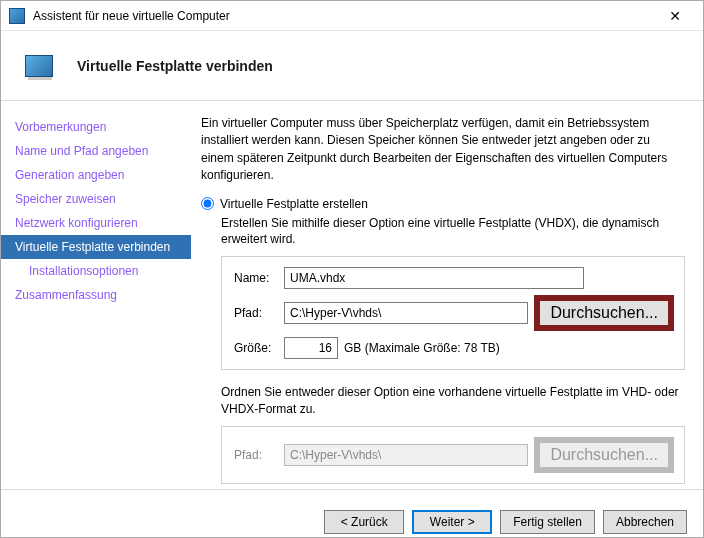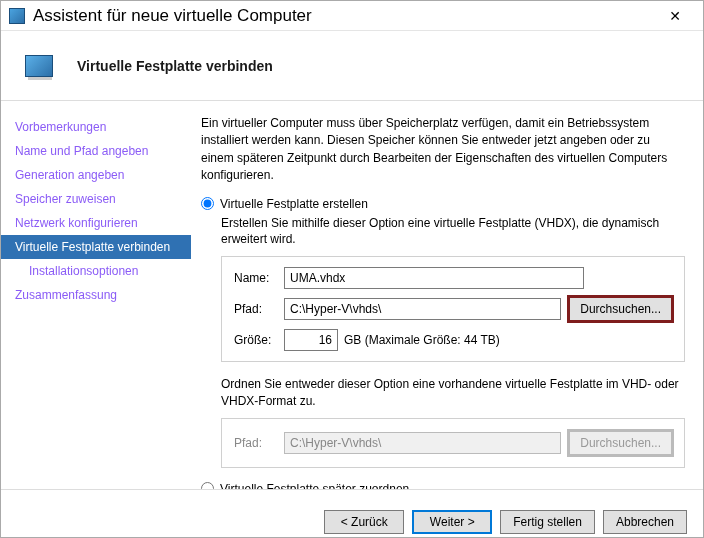--- a/index.html
+++ b/index.html
@@ -1,19 +1,19 @@
 <!DOCTYPE html>
 <html><head>
 <meta charset="utf-8">
 <style>
 * { box-sizing: border-box; margin: 0; padding: 0; }
 body { font-family: "Segoe UI", Tahoma, sans-serif; font-size: 12px; background: #fff; color: #000; width: 704px; height: 538px; overflow: hidden; border: 1px solid #aaa; }
 .titlebar { height: 30px; display: flex; align-items: center; padding: 0 8px; border-bottom: 1px solid #e5e5e5; }
 .titlebar-icon { width: 16px; height: 16px; background: linear-gradient(135deg,#4aa3df,#2c6fa8); border: 1px solid #1a4d7a; margin-right: 8px; }
-.titlebar-text { flex: 1; font-size: 17px; }
+.titlebar-text { flex: 1; font-size: 12px; }
 .titlebar-close { width: 40px; height: 28px; display: flex; align-items: center; justify-content: center; font-size: 14px; cursor: pointer; }
 .header { height: 70px; display: flex; align-items: center; padding: 0 24px; background: #fff; border-bottom: 1px solid #ddd; }
 .header-icon { width: 28px; height: 22px; background: linear-gradient(135deg,#5bb0e8,#2c6fa8); border: 1px solid #1a4d7a; margin-right: 24px; position:relative; }
 .header-icon::after{content:"";position:absolute;bottom:-4px;left:2px;width:24px;height:3px;background:#ccc;}
 .header-title { font-size: 14px; font-weight: 600; color: #1a1a1a; }
 .body { display: flex; height: 388px; }
 .sidebar { width: 190px; padding: 14px 0; }
 .sidebar-item { padding: 5px 14px; font-size: 12px; color: #8b5cf6; cursor: pointer; white-space: nowrap; }
 .sidebar-item.selected { background: #2f71b3; color: #fff; }
 .sidebar-item.indent { padding-left: 28px; }
@@ -23,21 +23,21 @@
 .radio-row input[type=radio] { margin-right: 6px; }
 .option-desc { font-size: 12px; line-height: 1.4; margin: 0 0 8px 20px; }
 .form-box { border: 1px solid #d0d0d0; padding: 10px 10px 10px 12px; margin: 0 0 14px 20px; }
 .form-row { display: flex; align-items: center; margin-bottom: 6px; }
 .form-row:last-child { margin-bottom: 0; }
 .form-label { width: 50px; font-size: 12px; }
 .form-input { border: 1px solid #7a7a7a; height: 22px; padding: 0 5px; font-size: 12px; font-family: inherit; }
 .name-input { width: 300px; }
 .path-input { flex: 1; margin-right: 6px; }
 .size-input { width: 54px; text-align: right; }
-.browse-btn { height: 28px; padding: 0 10px; font-size: 12px; border: 3px solid #7f1d1d; background: #e1e1e1; cursor: pointer; font-family: inherit; }
+.browse-btn { height: 36px; padding: 0 10px; font-size: 16px; border: 6px solid #7f1d1d; background: #e1e1e1; cursor: pointer; font-family: inherit; }
 .browse-btn:disabled { color: #999; border-color: #bbb; background: #eee; cursor: default; }
 .size-unit { margin-left: 6px; font-size: 12px; }
 .disabled-label { color: #888; }
 .form-input:disabled { background: #f0f0f0; color: #888; border-color: #bbb; }
 .footer { height: 64px; border-top: 1px solid #ddd; display: flex; align-items: center; justify-content: flex-end; padding: 0 16px; gap: 8px; }
 .footer-btn { height: 24px; min-width: 80px; padding: 0 12px; font-size: 12px; border: 1px solid #7a7a7a; background: #e1e1e1; cursor: pointer; font-family: inherit; }
 .footer-btn.default { border: 1px solid #0078d7; box-shadow: inset 0 0 0 1px #0078d7; }
 </style>
 </head>
 <body>
@@ -79,21 +79,21 @@
         <input class="form-input name-input" value="UMA.vhdx" style="">
       </div>
       <div class="form-row">
         <span class="form-label">Pfad:</span>
         <input class="form-input path-input" value="C:\Hyper-V\vhds\" style="">
         <button class="browse-btn">Durchsuchen...</button>
       </div>
       <div class="form-row">
         <span class="form-label">Größe:</span>
         <input class="form-input size-input" value="16" style="">
-        <span class="size-unit">GB (Maximale Größe: 44 TB)</span>
+        <span class="size-unit">GB (Maximale Größe: 78 TB)</span>
       </div>
     </div>
 
     <div class="option-desc">Ordnen Sie entweder dieser Option eine vorhandene virtuelle Festplatte im VHD- oder VHDX-Format zu.</div>
     <div class="form-box">
       <div class="form-row">
         <span class="form-label disabled-label">Pfad:</span>
         <input class="form-input path-input" disabled="" value="C:\Hyper-V\vhds\" style="">
         <button class="browse-btn" disabled="">Durchsuchen...</button>
       </div>

